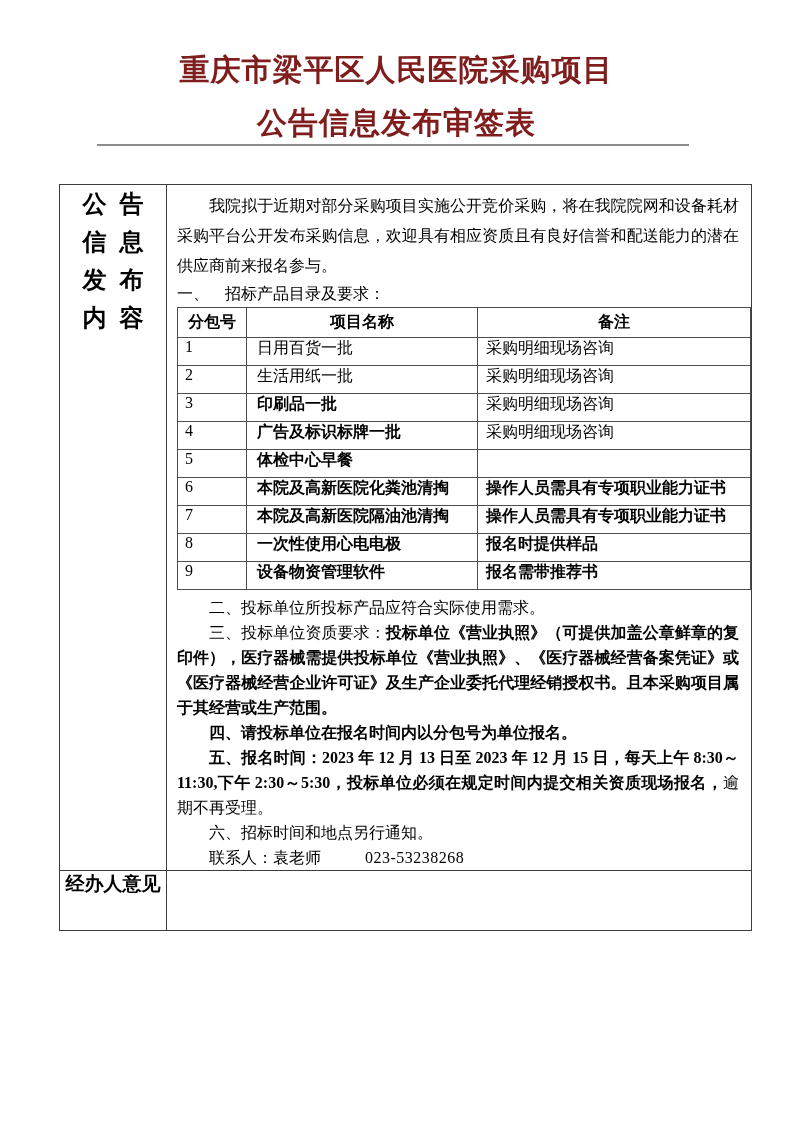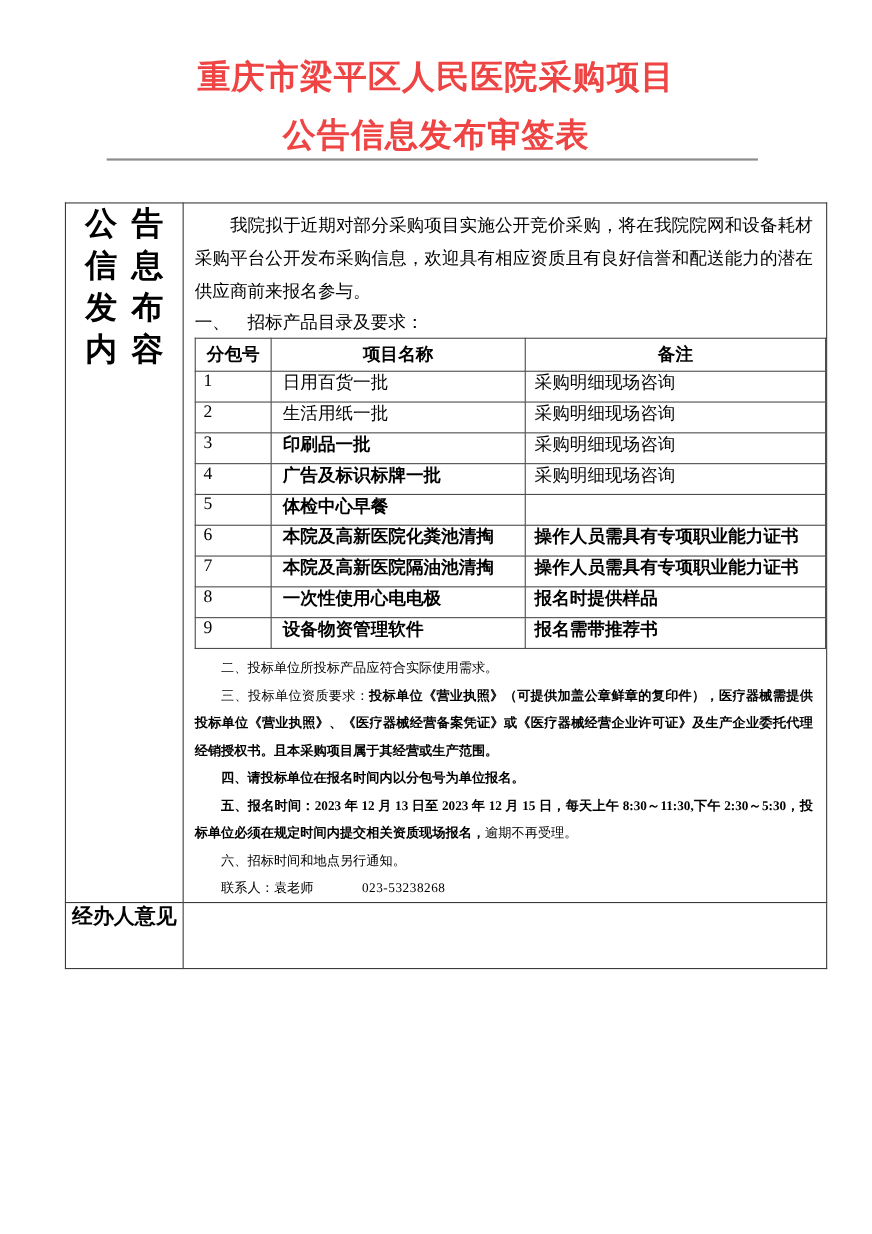--- a/index.html
+++ b/index.html
@@ -8,38 +8,38 @@
     width: 793px; height: 1122px;
     position: relative;
     font-family: "Liberation Serif", "DejaVu Serif", serif;
     color: #000000;
   }
   .doc-title {
     position: absolute; left: 0; width: 793px;
     text-align: center;
     font-family: "Liberation Sans", "DejaVu Sans", sans-serif;
     font-weight: bold; font-size: 30px; letter-spacing: 1px;
-    color: #ef4444;
+    color: #7f1d1d;
   }
   .doc-title.line1 { top: 50px; }
   .doc-title.line2 { top: 103px; }
   .title-rule {
     position: absolute; top: 144px; left: 97px;
     width: 592px; height: 2px; background: #8c8c8c;
   }
   table.outer {
     position: absolute; top: 184px; left: 59px;
     width: 693px; border-collapse: collapse; table-layout: fixed;
   }
   table.outer td { border: 1.5px solid #3c3c3c; vertical-align: top; }
   td.label-col {
     width: 107px; vertical-align: middle; text-align: center;
   }
   .v-label-line {
-    font-size: 29px; font-weight: bold; line-height: 38px;
+    font-size: 24px; font-weight: bold; line-height: 38px;
     letter-spacing: 13px; text-indent: 13px; white-space: nowrap;
   }
   td.content-cell {
     height: 629px; padding: 6px 0 0 10px; overflow: hidden;
   }
   .intro {
     font-size: 16px; line-height: 30px; text-align: justify;
     text-indent: 2em; padding-right: 12px;
   }
   .item1 { font-size: 16px; line-height: 26px; white-space: pre-wrap; }
@@ -52,21 +52,21 @@
   }
   table.products th { font-weight: bold; text-align: center; height: 30px; }
   col.c-no { width: 69px; }
   col.c-name { width: 231px; }
   td.cell-no { padding-left: 7px; font-family: "Liberation Serif", serif; }
   td.cell-name { padding-left: 10px; margin-left: 48px; }
   td.cell-remark { padding-left: 8px; }
   .b { font-weight: bold; }
   .post-block { margin-top: 5px; padding-right: 12px; }
   .post-block p {
-    font-size: 12px; line-height: 25px; text-align: justify; text-indent: 2em;
+    font-size: 16px; line-height: 25px; text-align: justify; text-indent: 2em;
   }
   .contact-phone { margin-left: 44px; letter-spacing: 0.5px; }
   td.approval-label {
     text-align: center; vertical-align: middle;
     font-weight: bold; font-size: 19px; line-height: 25px; padding: 0 2px;
   }
   tr.appr-0 td { height: 60px; }
   tr.appr-1 td { height: 48px; }
   tr.appr-2 td { height: 48px; }
   tr.appr-3 td { height: 50px; }

